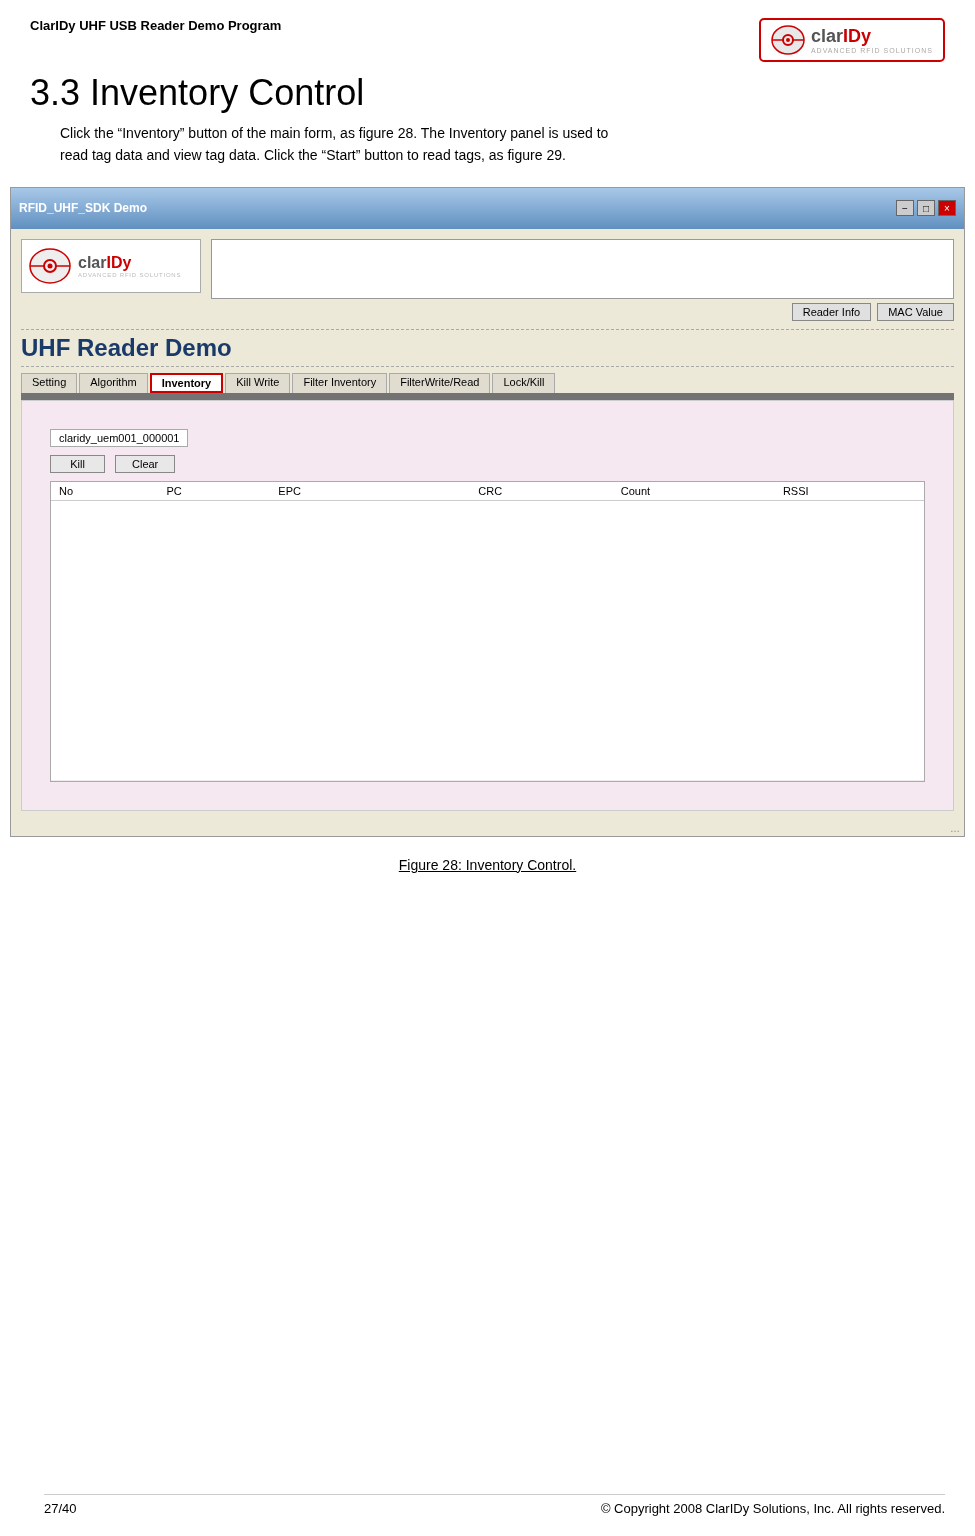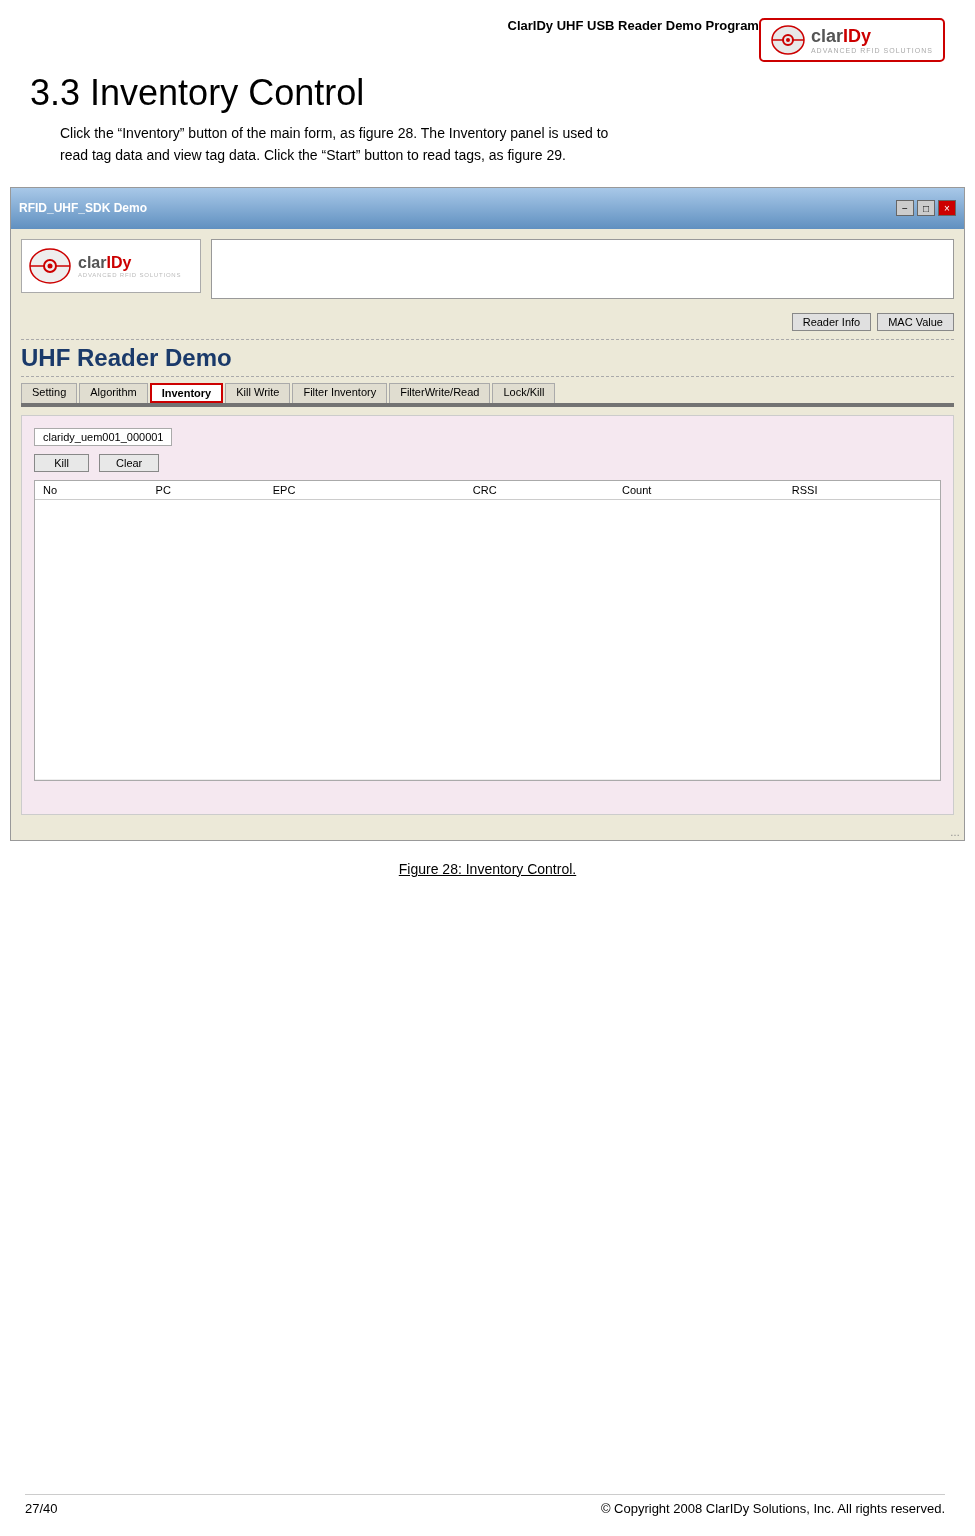--- a/index.html
+++ b/index.html
@@ -19,21 +19,21 @@
       justify-content: space-between;
       align-items: flex-start;
       padding: 18px 30px 0 30px;
     }
     .header-title-area {
       flex: 1;
     }
     .header-title {
       font-weight: bold;
       font-size: 13px;
-      text-align: right;
+      text-align: left;
       margin-bottom: 2px;
     }
 
     
     .section-heading {
       font-size: 36px;
       font-weight: normal;
       margin: 10px 30px 8px 30px;
     }
     .section-body {
@@ -109,36 +109,35 @@
     .app-info-box {
       border: 1px solid #999;
       background: white;
       height: 60px;
       width: 100%;
     }
     .app-buttons-row {
       display: flex;
       gap: 6px;
       justify-content: flex-end;
-      margin-top: 10px;
     }
     .app-btn {
       border: 1px solid #888;
       background: #e0e0e0;
       padding: 2px 10px;
       font-size: 11px;
       cursor: pointer;
     }
 
     
     .tabs-bar {
       display: flex;
       gap: 0;
-      border-bottom: 4px solid #737373;
-      margin-bottom: 8px;
+      border-bottom: 7px solid #737373;
+      margin-bottom: 0;
     }
     .tab {
       border: 1px solid #aaa;
       background: #e0ddd0;
       padding: 2px 10px;
       font-size: 11px;
       cursor: pointer;
       margin-right: 2px;
       border-bottom: none;
     }
@@ -146,21 +145,21 @@
       background: white;
       border: 2px solid #c00;
       font-weight: bold;
       color: #000;
     }
 
     
     .tab-content {
       background: #f5e8f0;
       border: 1px solid #ccc;
-      padding: 12px;
+      padding: 28px;
       min-height: 400px;
     }
 
     
     .device-label {
       border: 1px solid #aaa;
       background: white;
       display: inline-block;
       padding: 2px 8px;
       font-size: 11px;
@@ -221,21 +220,21 @@
       text-align: center;
       font-size: 14px;
       margin: 10px 0 30px 0;
       text-decoration: underline;
     }
 
     
     .page-footer {
       position: absolute;
       bottom: 20px;
-      left: 25px;
+      left: 44px;
       right: 30px;
       display: flex;
       justify-content: space-between;
       font-size: 13px;
       border-top: 1px solid #ccc;
       padding-top: 6px;
     }
 
     
     .claridy-logo {

